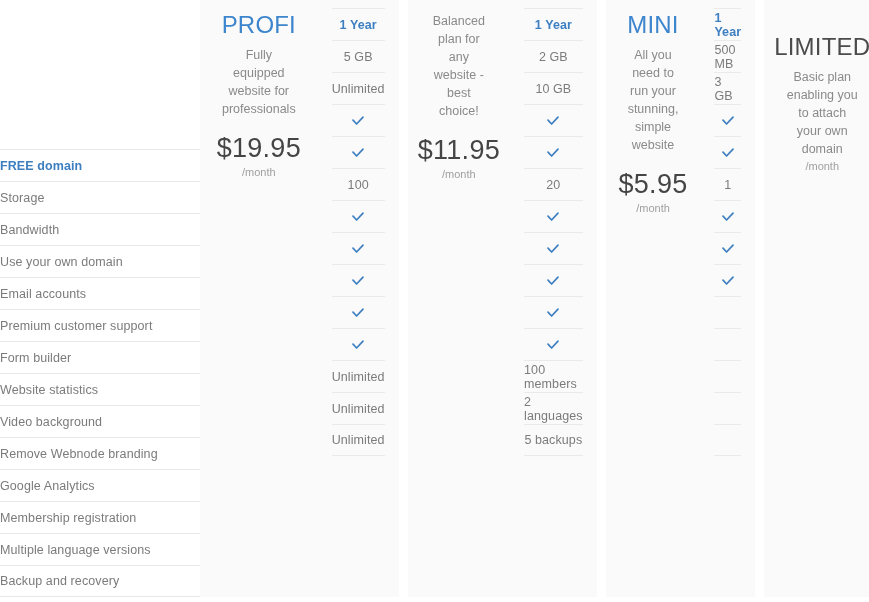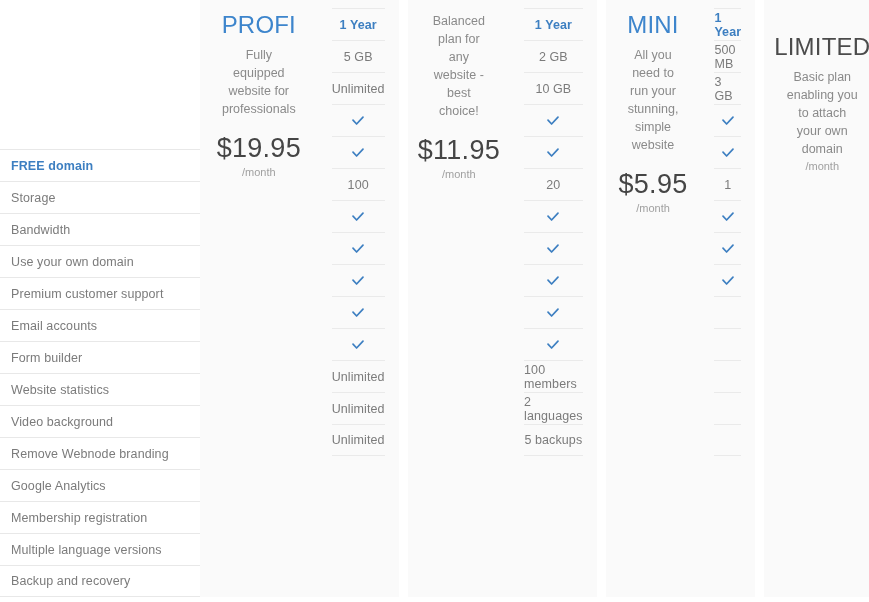--- a/index.html
+++ b/index.html
@@ -24,21 +24,20 @@
   .feature-col {
     width: 200px;
     flex: 0 0 200px;
     padding-top: 149px;
   }
 
   .feature-row {
     height: 32px;
     display: flex;
     align-items: center;
-    padding-left: 11px;
     padding-right: 20px;
     border-top: 1px solid #e8e8e8;
     font-size: 12.5px;
     color: #7b7b7b;
     white-space: nowrap;
     letter-spacing: 0.1px;
   }
   .feature-row:last-child { border-bottom: 1px solid #e8e8e8; }
   .feature-row.highlight {
     color: #3d7fc1;
@@ -165,24 +164,24 @@
       <div class="feature-row">
         <span>Storage</span>
       </div>
       <div class="feature-row">
         <span>Bandwidth</span>
       </div>
       <div class="feature-row">
         <span>Use your own domain</span>
       </div>
       <div class="feature-row">
+        <span>Email accounts</span>
+      </div>
+      <div class="feature-row">
         <span>Premium customer support</span>
-      </div>
-      <div class="feature-row">
-        <span>Email accounts</span>
       </div>
       <div class="feature-row">
         <span>Form builder</span>
       </div>
       <div class="feature-row">
         <span>Website statistics</span>
       </div>
       <div class="feature-row">
         <span>Video background</span>
       </div>

